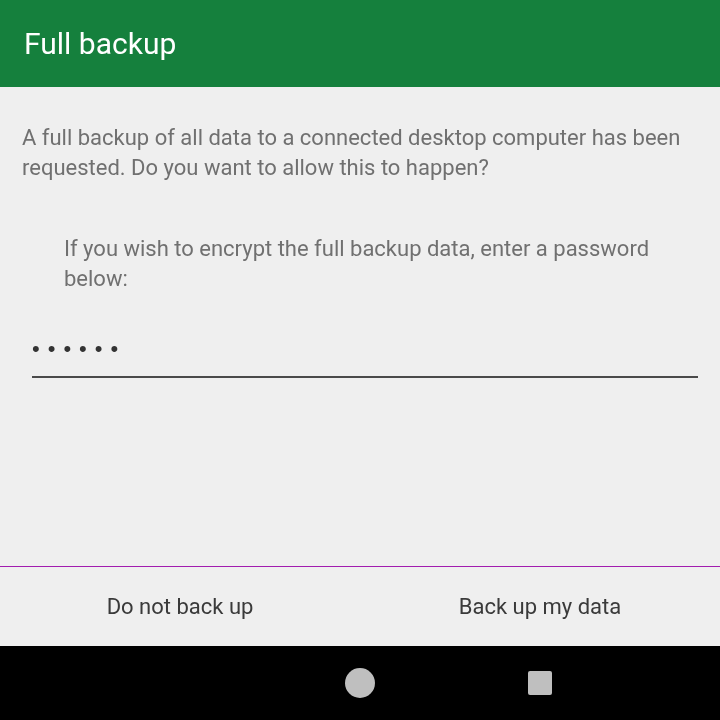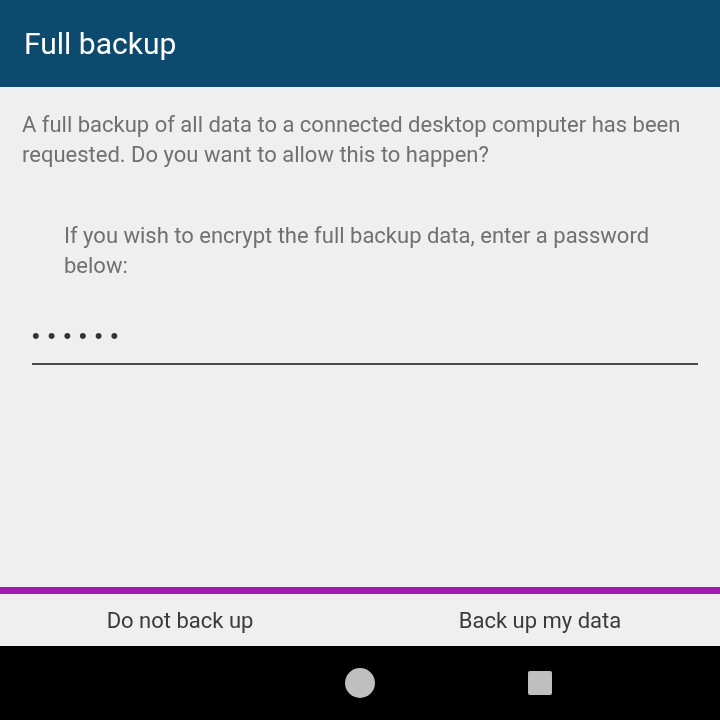--- a/index.html
+++ b/index.html
@@ -9,28 +9,28 @@
     }
     body {
       width: 720px;
       height: 720px;
       font-family: 'Roboto', 'Helvetica Neue', Arial, sans-serif;
       background: #efefef;
       overflow: hidden;
       position: relative;
     }
     .header {
-      background: #0c4a6e;
+      background: #15803d;
       color: #ffffff;
       padding: 26px 24px;
       font-size: 30px;
       font-weight: 400;
     }
     .content {
-      padding: 23px 22px 0 22px;
+      padding: 36px 22px 0 22px;
       color: #707070;
       font-size: 22px;
       line-height: 1.35;
     }
     .message-block {
       margin-bottom: 24px;
     }
     .encrypt-prompt {
       margin-top: 52px;
       margin-bottom: 30px;
@@ -47,23 +47,23 @@
       outline: none;
       color: #333333;
       letter-spacing: 8px;
       font-family: Arial, sans-serif;
     }
     .button-bar {
       position: absolute;
       bottom: 74px;
       left: 0;
       right: 0;
-      border-top: 7px solid #a21caf;
+      border-top: 1px solid #a21caf;
       display: flex;
-      height: 59px;
+      height: 80px;
     }
     .action-button {
       flex: 1;
       background: transparent;
       border: none;
       font-size: 22px;
       color: #3a3a3a;
       font-family: inherit;
       cursor: pointer;
       font-weight: 400;

